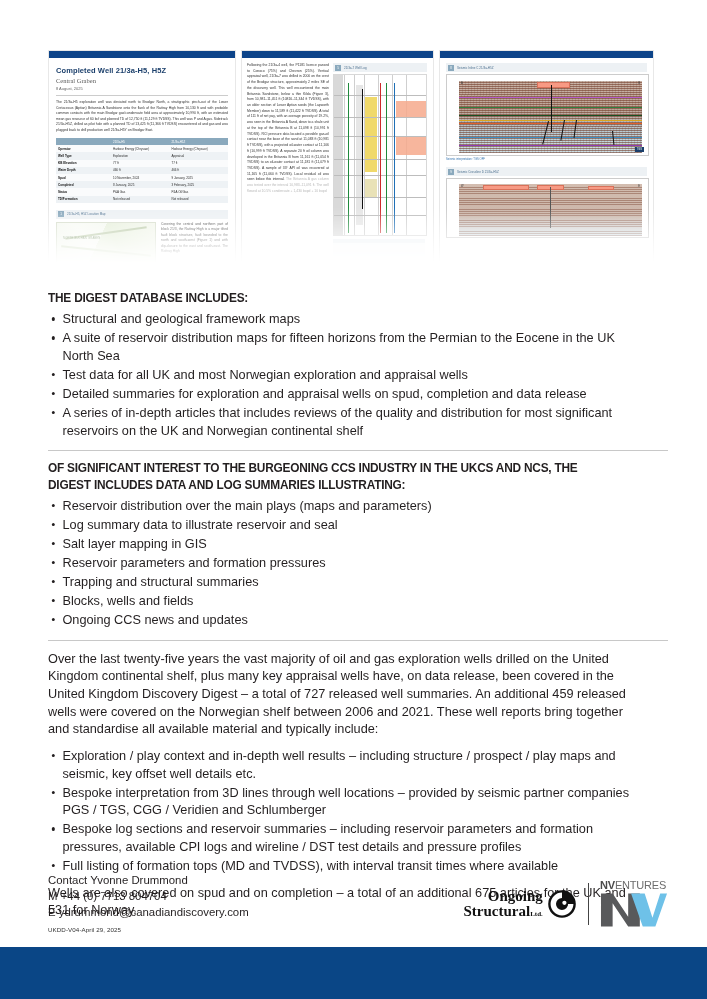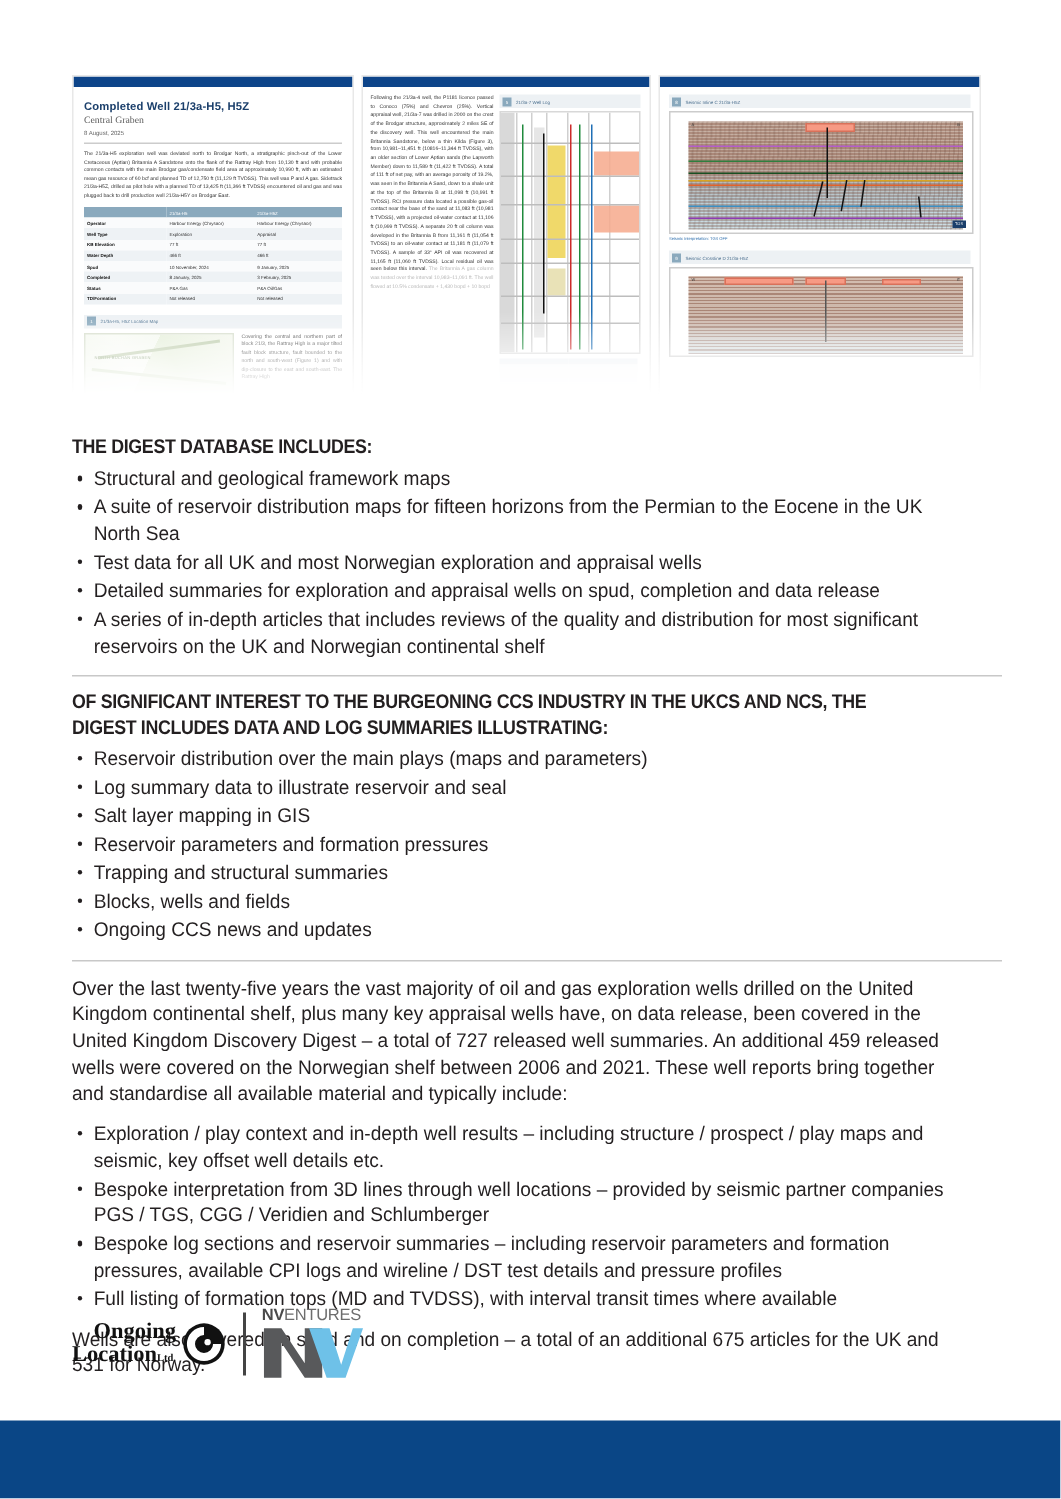--- a/index.html
+++ b/index.html
@@ -380,26 +380,32 @@
       <li>Exploration / play context and in-depth well results – including structure / prospect / play maps and seismic, key offset well details etc.</li>
       <li>Bespoke interpretation from 3D lines through well locations – provided by seismic partner companies PGS / TGS, CGG / Veridien and Schlumberger</li>
       <li>Bespoke log sections and reservoir summaries – including reservoir parameters and formation pressures, available CPI logs and wireline / DST test details and pressure profiles</li>
       <li>Full listing of formation tops (MD and TVDSS), with interval transit times where available</li>
     </ul>
     <p class="para" style="margin-top:9px;">Wells are also covered on spud and on completion – a total of an additional 675 articles for the UK and 531 for Norway.</p>
   </div>
 </div>
 
 <div class="contact">
+  <div class="contact-lines">
+    <div class="cline">Contact Yvonne Drummond</div>
+    <div class="cline">M +44 (0) 7713 804704</div>
+    <div class="cline">E ydrummond@canadiandiscovery.com</div>
+    <div class="docid">UKDD-V04-April 29, 2025</div>
+  </div>
 
   <div class="logos">
     <div class="cdl">
       <div class="cdl-txt">
         <span class="l1">Ongoing</span>
-        <span class="l2"><span>Location</span><span class="ltd">Ltd.</span></span>
+        <span class="l2"><span>Structural</span><span class="ltd">Ltd.</span></span>
       </div>
       <svg class="cdl-mark" viewBox="0 0 100 100">
         <circle cx="50" cy="50" r="46" fill="#111"></circle>
         <path d="M50 12 A38 38 0 1 0 88 50 L70 50 A20 20 0 1 1 50 30 Z" fill="#ffffff"></path>
         <circle cx="52" cy="50" r="17" fill="#111"></circle>
         <circle cx="58" cy="46" r="7" fill="#ffffff"></circle>
       </svg>
     </div>
     <div class="vdiv"></div>
     <div class="nvent">

